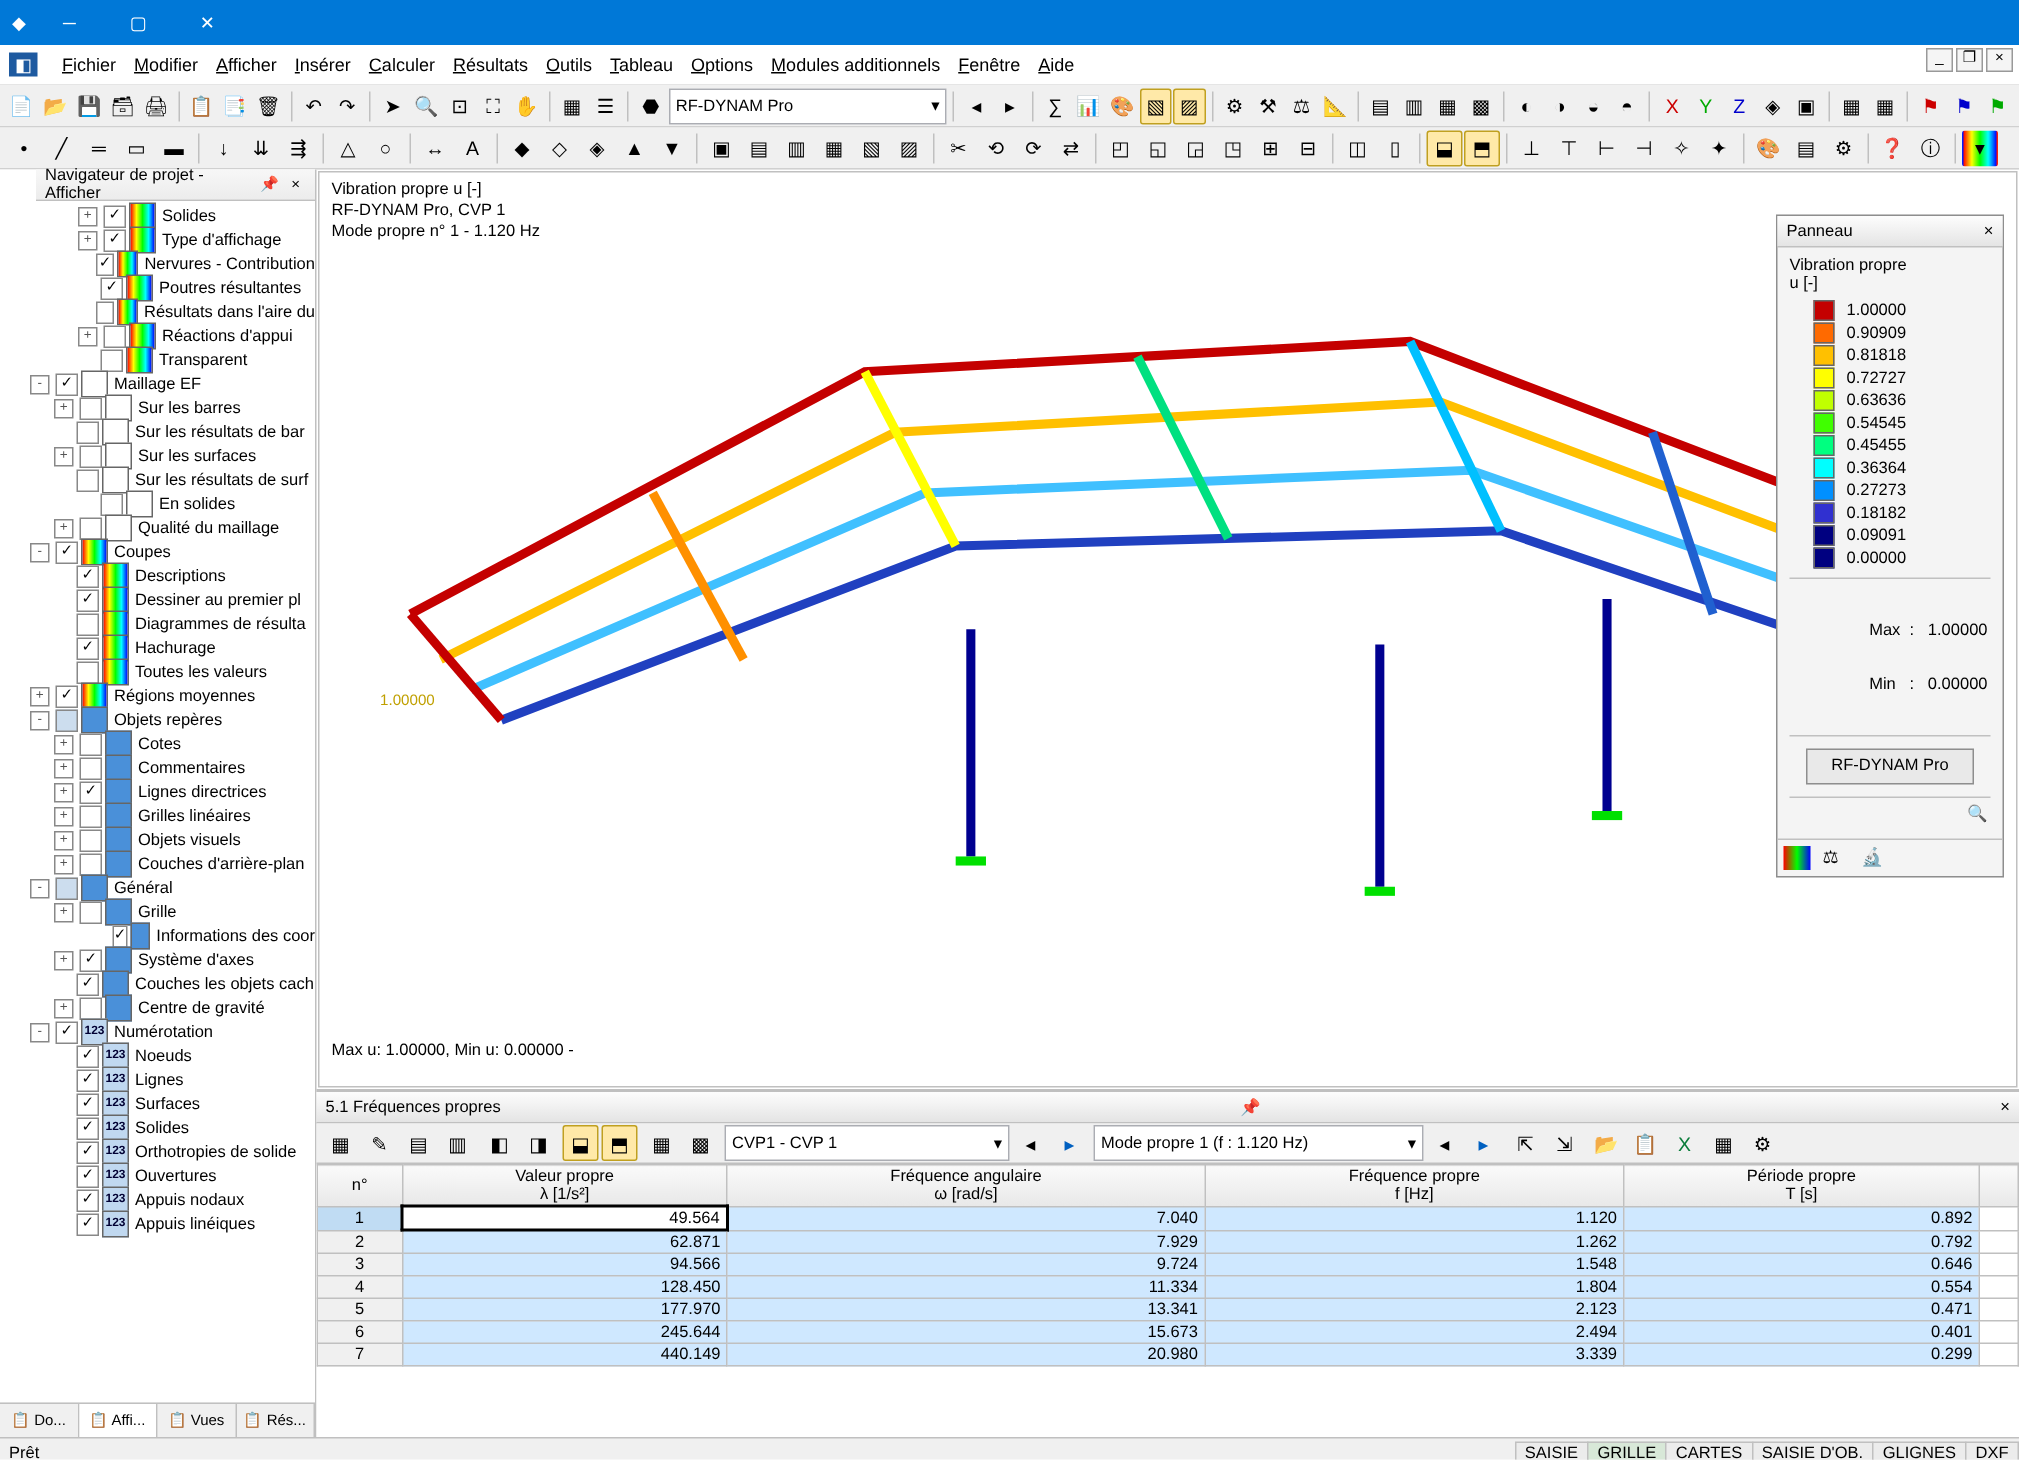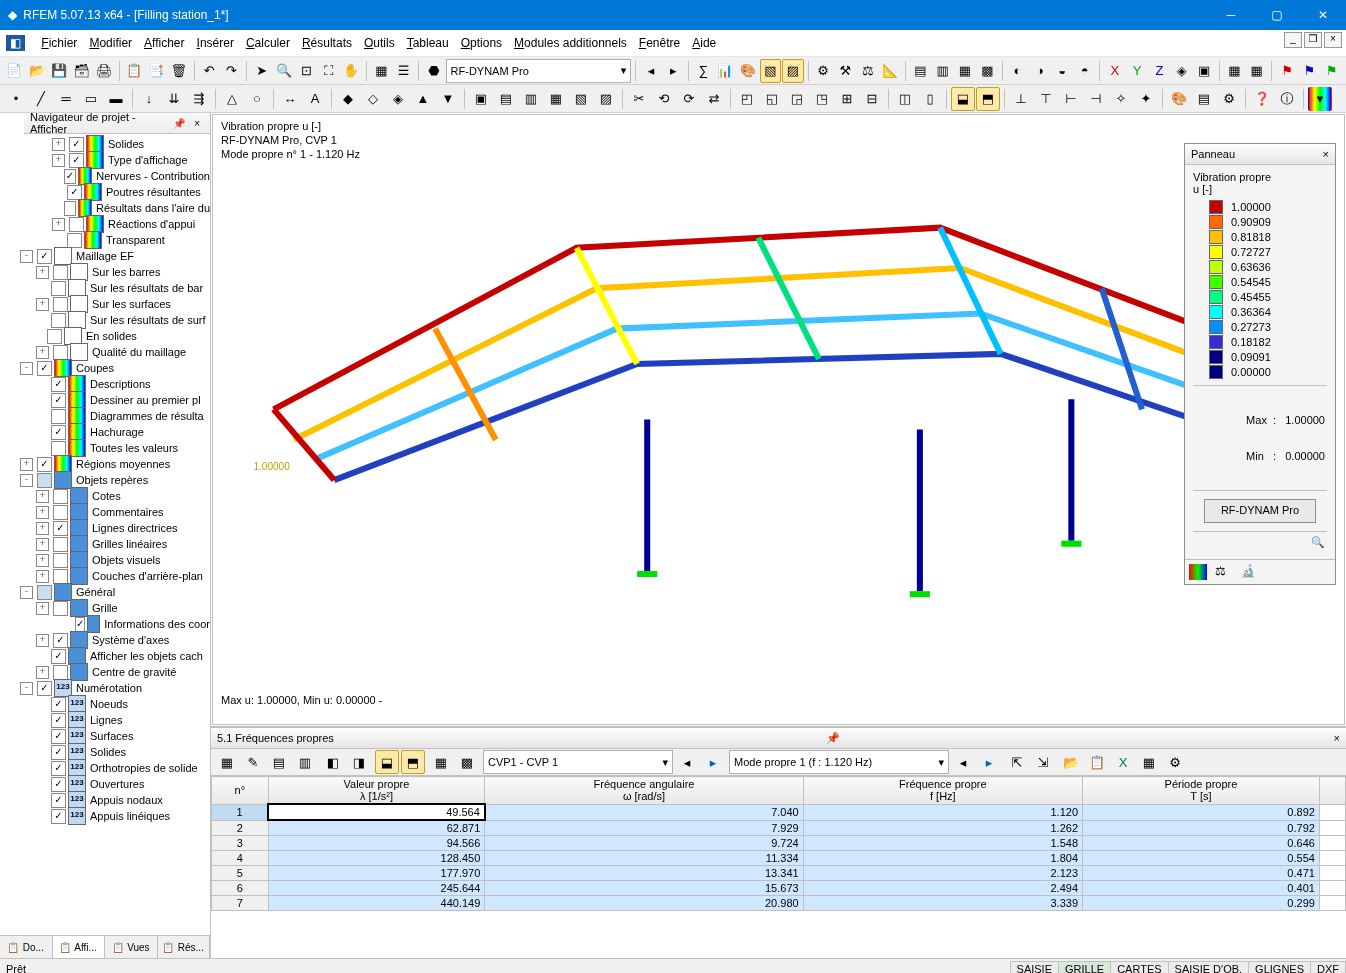--- a/index.html
+++ b/index.html
@@ -70,21 +70,20 @@
 .statusbar .cell{border:1px solid #c0c0c0;padding:1px 6px;margin-left:-1px;background:#ececec;}
 .statusbar .cell.on{background:#d8e8d8;}
 .statusbar .left{padding-left:6px;flex:0 0 540px;}
 svg .beam{stroke-width:6;fill:none;}
 </style>
 </head>
 <body>
 
 <div class="titlebar">
   <span style="margin-right:6px">◆</span>
-  <span class="title">RFEM 5.07.13 x64 - [Filling station_1*]</span>
   <div class="winbtn">─</div>
   <div class="winbtn">▢</div>
   <div class="winbtn close">✕</div>
 </div>
 
 <div class="menubar">
   <span style="background:#1e5aa0;color:#fff;padding:1px 4px;">◧</span>
   <span id="menu-items"><span><u>F</u>ichier</span><span><u>M</u>odifier</span><span><u>A</u>fficher</span><span><u>I</u>nsérer</span><span><u>C</u>alculer</span><span><u>R</u>ésultats</span><span><u>O</u>utils</span><span><u>T</u>ableau</span><span><u>O</u>ptions</span><span><u>M</u>odules additionnels</span><span><u>F</u>enêtre</span><span><u>A</u>ide</span></span>
   <div class="mdi-ctrl">
     <div>_</div>
@@ -298,21 +297,21 @@
           <span class="cb"></span>
           <span class="ico plain"></span>
           <span class="lbl">Sur les surfaces</span>
         </div>
         <div class="tree-item" style="padding-left: 36px;">
           <span style="width:13px;display:inline-block"></span>
           <span class="cb"></span>
           <span class="ico plain"></span>
           <span class="lbl">Sur les résultats de surf</span>
         </div>
-        <div class="tree-item" style="padding-left: 32px;">
+        <div class="tree-item" style="padding-left: 52px;">
           <span style="width:13px;display:inline-block"></span>
           <span class="cb"></span>
           <span class="ico plain"></span>
           <span class="lbl">En solides</span>
         </div>
         <div class="tree-item" style="padding-left: 36px;">
           <span class="exp">+</span>
           <span class="cb"></span>
           <span class="ico plain"></span>
           <span class="lbl">Qualité du maillage</span>
@@ -422,21 +421,21 @@
         <div class="tree-item" style="padding-left: 36px;">
           <span class="exp">+</span>
           <span class="cb checked"></span>
           <span class="ico blue"></span>
           <span class="lbl">Système d'axes</span>
         </div>
         <div class="tree-item" style="padding-left: 36px;">
           <span style="width:13px;display:inline-block"></span>
           <span class="cb checked"></span>
           <span class="ico blue"></span>
-          <span class="lbl">Afficher les objets cach</span>
+          <span class="lbl">Couches les objets cach</span>
         </div>
         <div class="tree-item" style="padding-left: 36px;">
           <span class="exp">+</span>
           <span class="cb"></span>
           <span class="ico blue"></span>
           <span class="lbl">Centre de gravité</span>
         </div>
         <div class="tree-item" style="padding-left: 20px;">
           <span class="exp">-</span>
           <span class="cb checked"></span>

